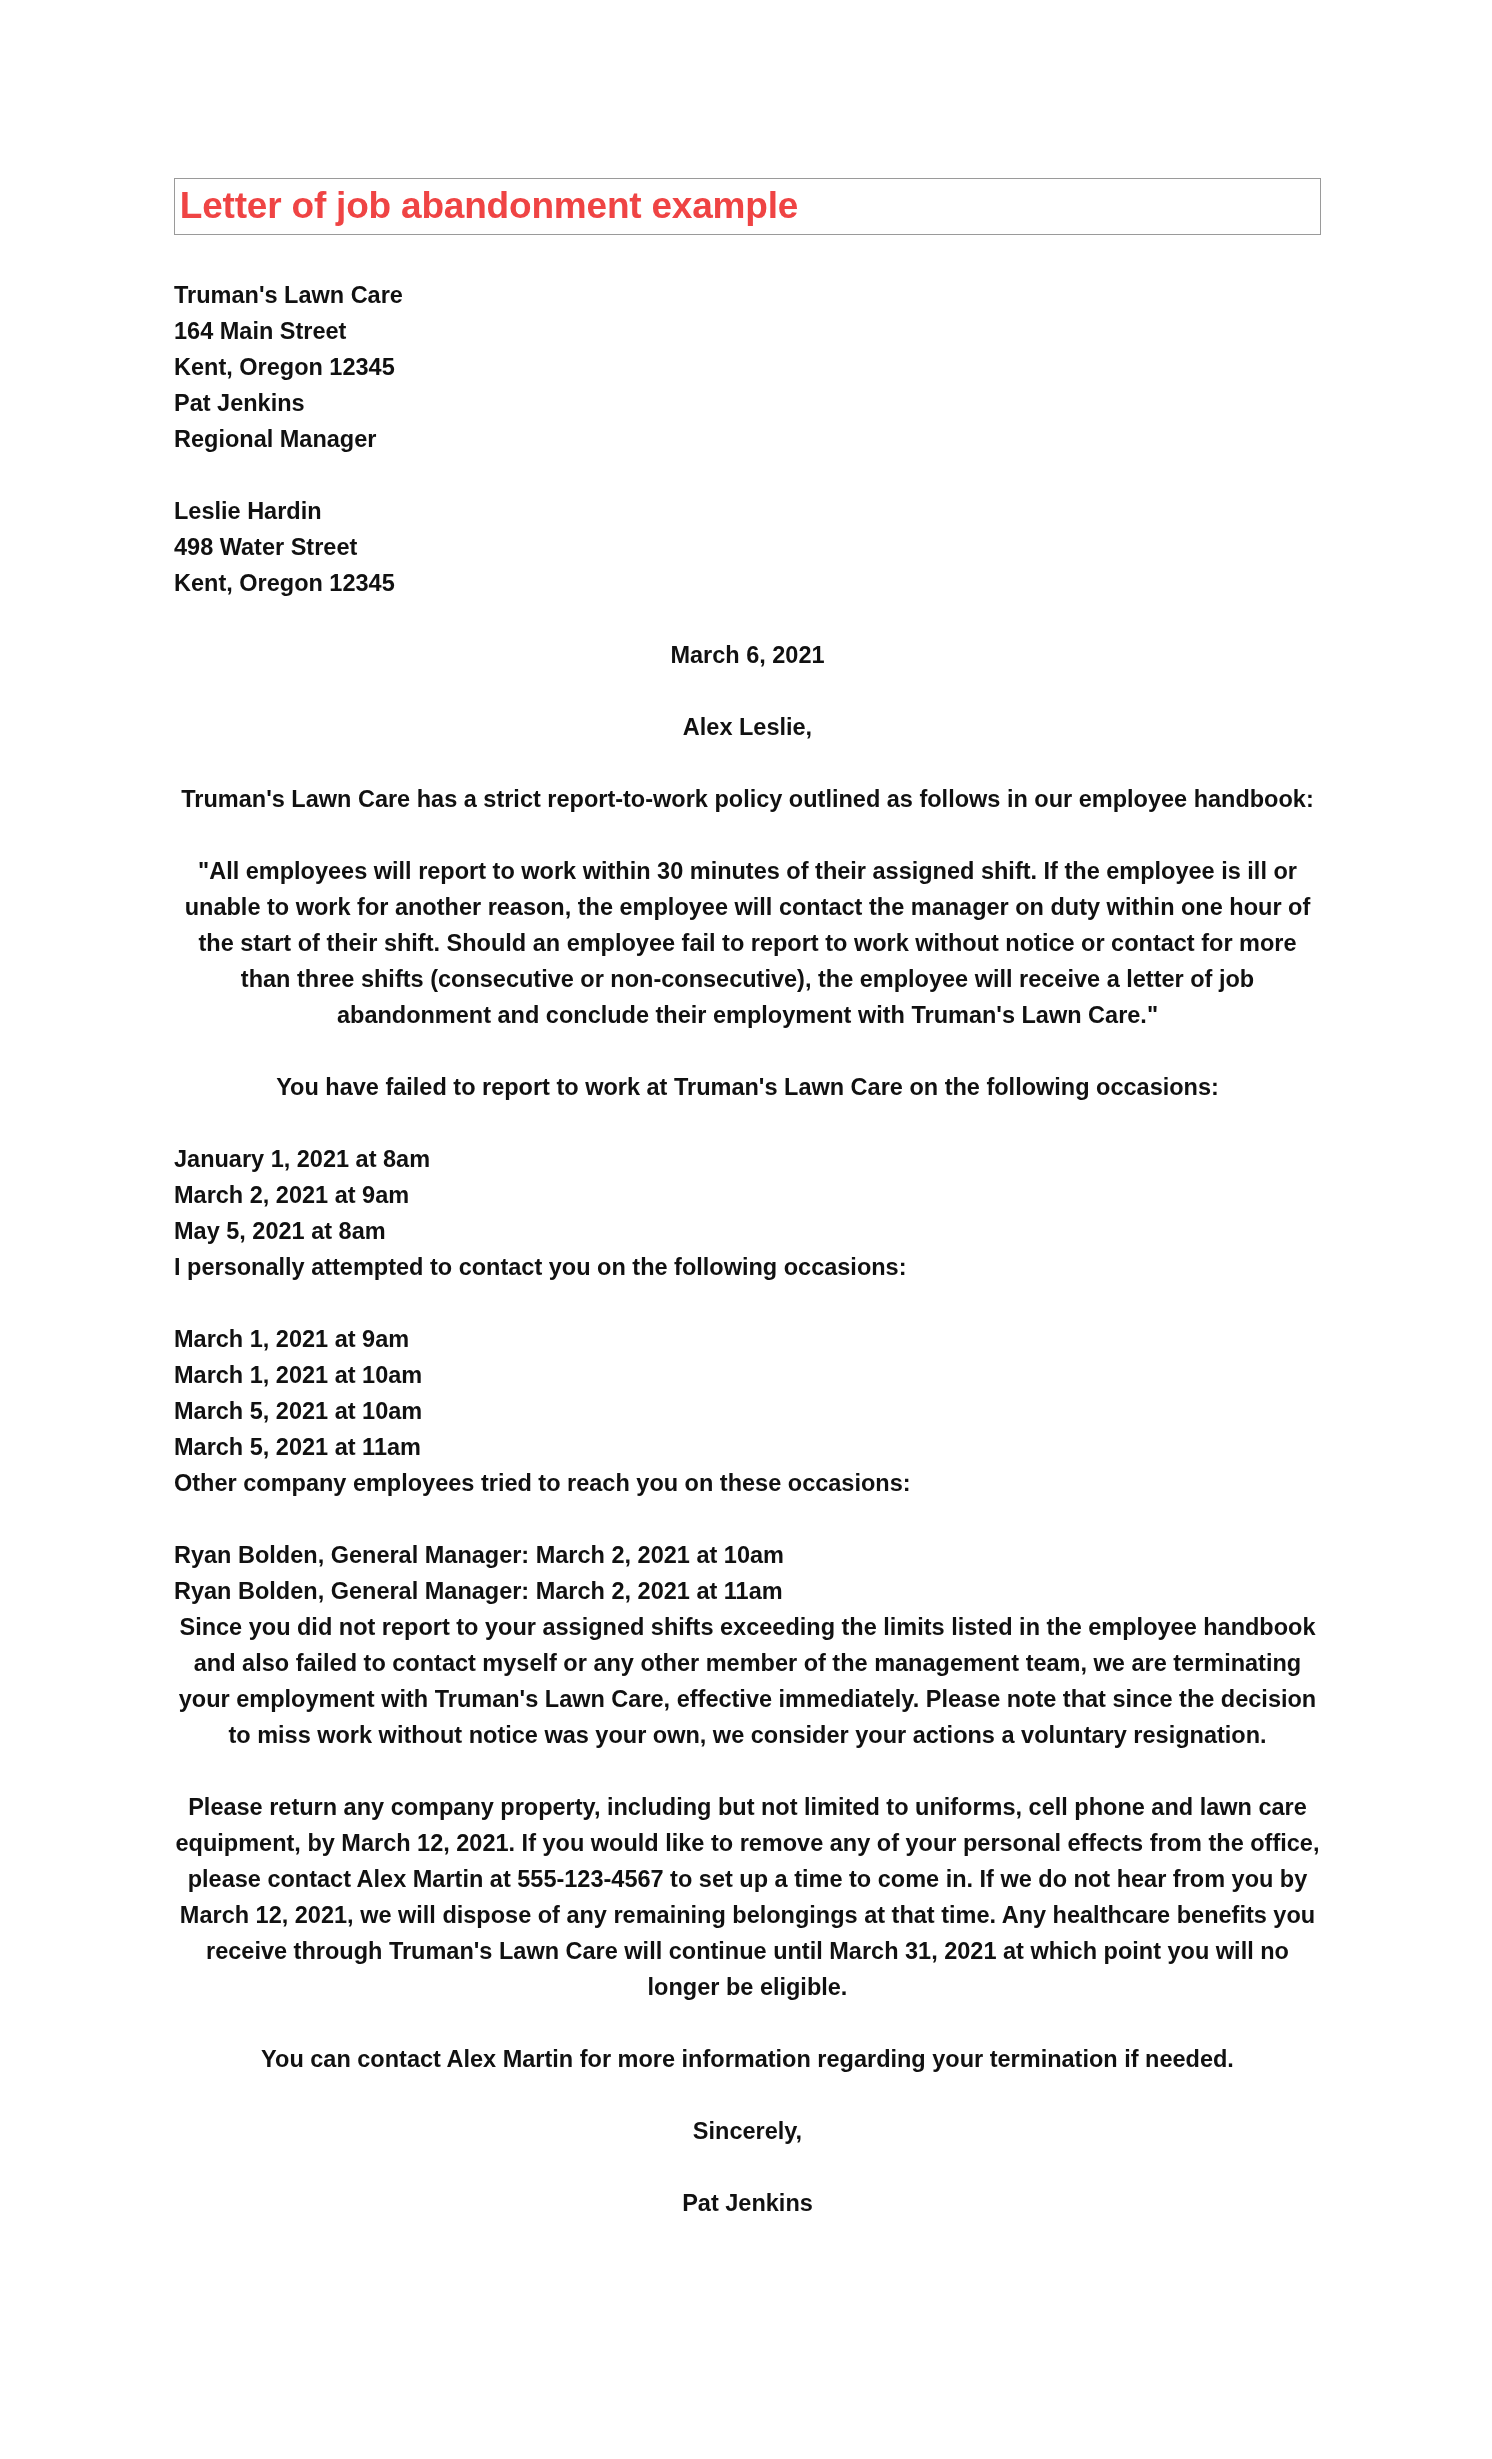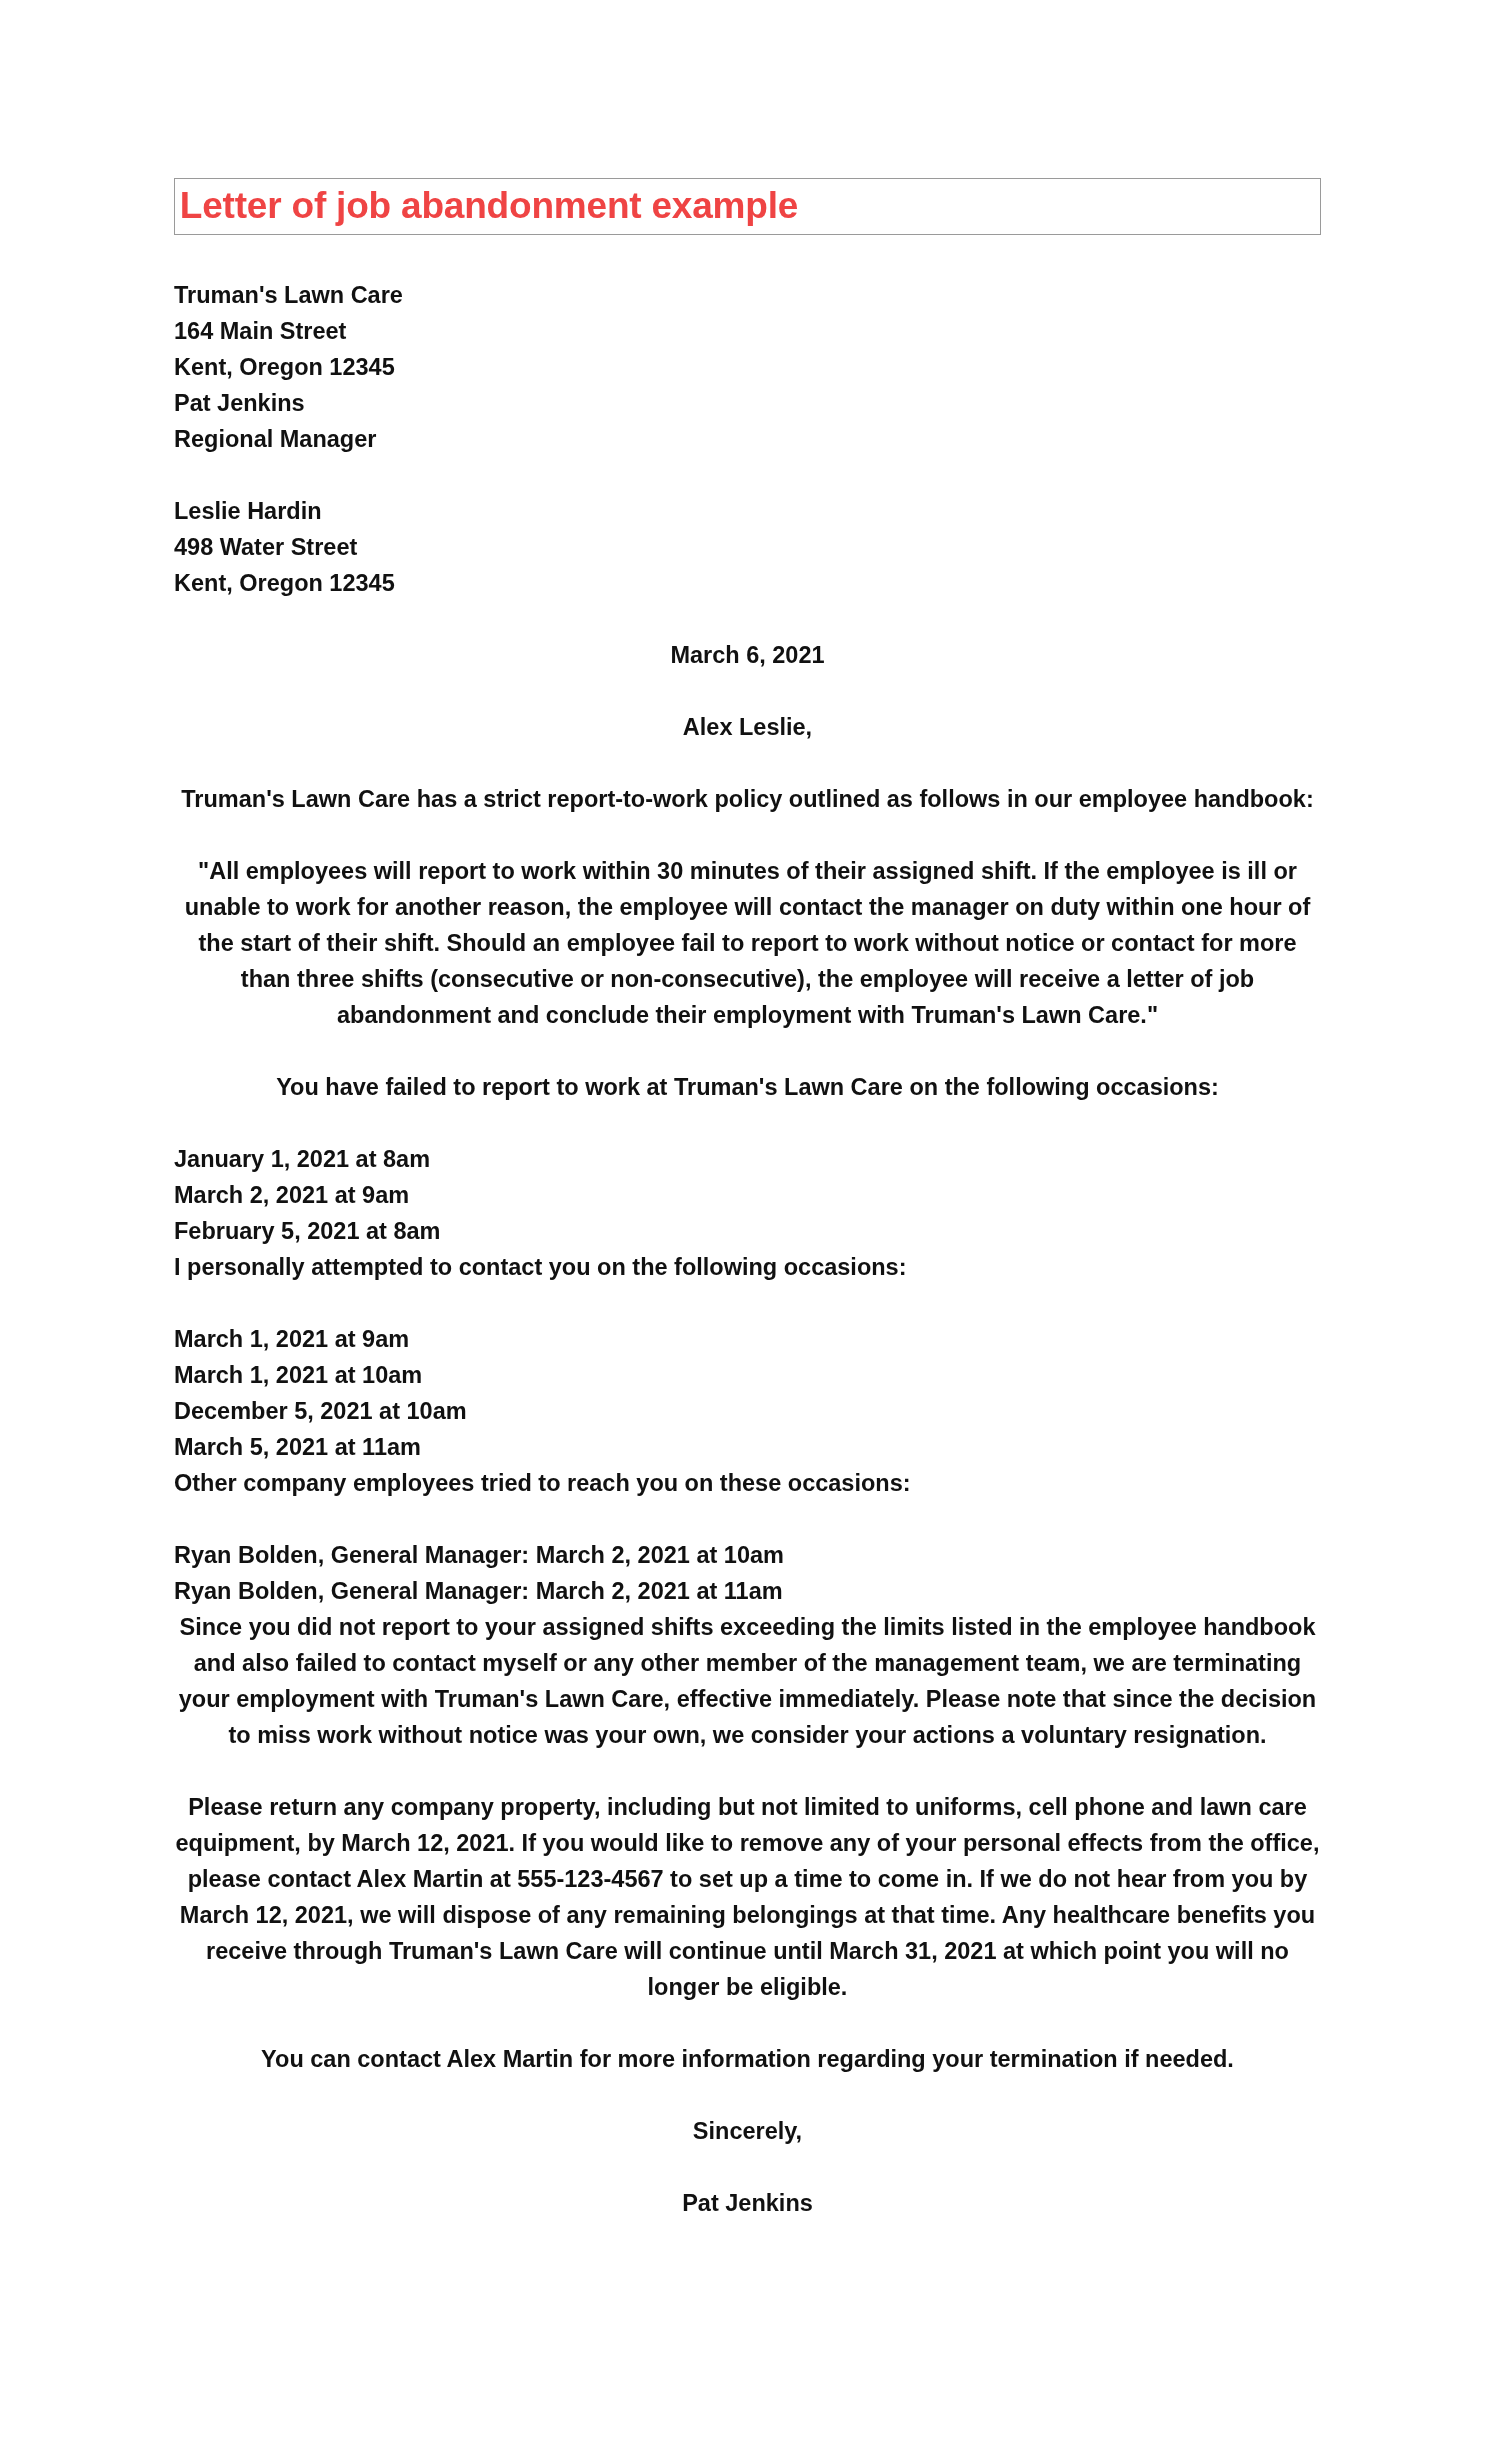--- a/index.html
+++ b/index.html
@@ -116,30 +116,30 @@
 
       <div class="gap"></div>
 
       <div class="para">You have failed to report to work at Truman's Lawn Care on the following occasions:</div>
 
       <div class="gap"></div>
 
       <div class="block">
         <div class="block-line">January 1, 2021 at 8am</div>
         <div class="block-line">March 2, 2021 at 9am</div>
-        <div class="block-line">February 5, 2021 at 8am</div>
+        <div class="block-line">May 5, 2021 at 8am</div>
         <div class="block-line">I personally attempted to contact you on the following occasions:</div>
       </div>
 
       <div class="gap"></div>
 
       <div class="block">
         <div class="block-line">March 1, 2021 at 9am</div>
         <div class="block-line">March 1, 2021 at 10am</div>
-        <div class="block-line">December 5, 2021 at 10am</div>
+        <div class="block-line">March 5, 2021 at 10am</div>
         <div class="block-line">March 5, 2021 at 11am</div>
         <div class="block-line">Other company employees tried to reach you on these occasions:</div>
       </div>
 
       <div class="gap"></div>
 
       <div class="block">
         <div class="block-line">Ryan Bolden, General Manager: March 2, 2021 at 10am</div>
         <div class="block-line">Ryan Bolden, General Manager: March 2, 2021 at 11am</div>
         <div class="para">Since you did not report to your assigned shifts exceeding the limits listed in the employee handbook and also failed to contact myself or any other member of the management team, we are terminating your employment with Truman's Lawn Care, effective immediately. Please note that since the decision to miss work without notice was your own, we consider your actions a voluntary resignation.</div>

